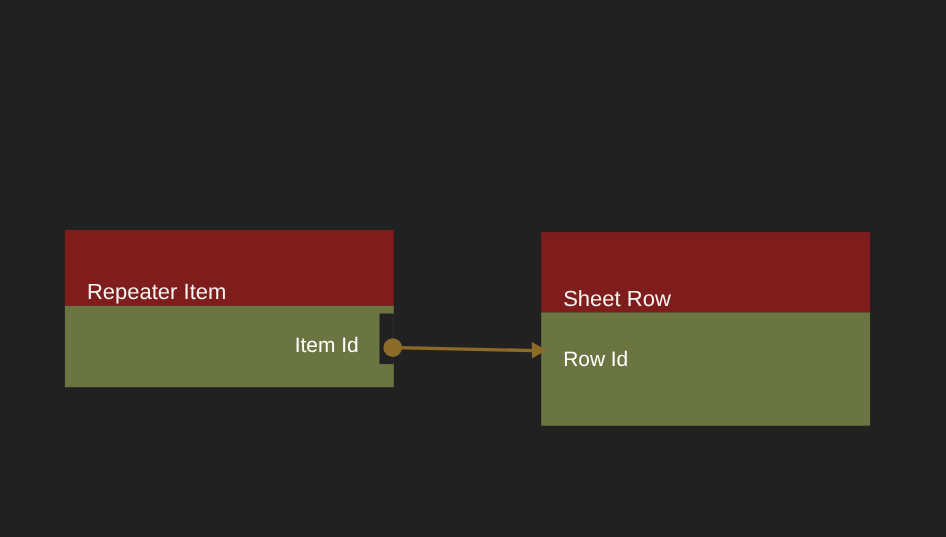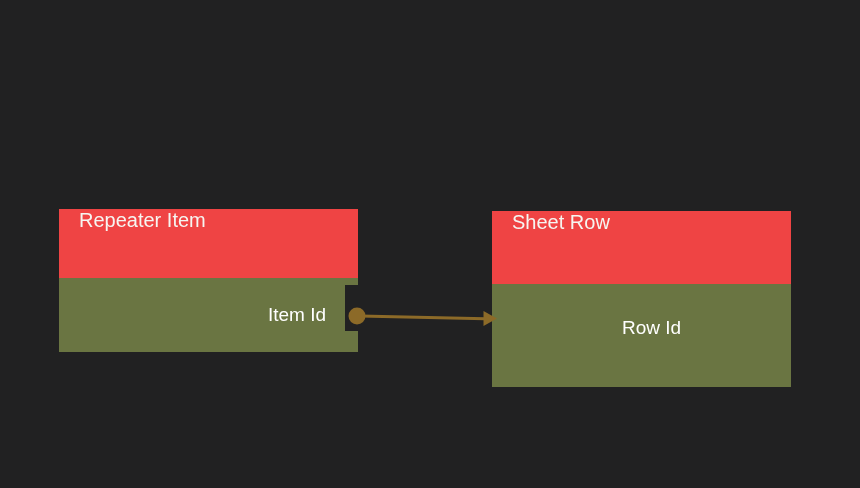--- a/index.html
+++ b/index.html
@@ -18,23 +18,23 @@
     width: 860px;
     height: 488px;
     background: #212122;
   }
   .node {
     position: absolute;
     display: flex;
     flex-direction: column;
   }
   .node-header {
-    background: #ef4444;
+    background: #7f1d1d;
     display: flex;
-    align-items: flex-start;
+    align-items: flex-end;
     flex: 0 0 auto;
   }
   .node-title {
     color: #F6F5F1;
     font-size: 20px;
     padding: 0 20px;
     white-space: nowrap;
   }
   .node-body {
     background: #6A7542;
@@ -62,21 +62,21 @@
     position: absolute;
     right: 0;
     top: 7px;
     width: 13px;
     height: 46px;
     background: #212122;
   }
   
   #node-sheet-row { left: 492px; top: 211px; width: 299px; height: 176px; }
   #node-sheet-row .node-header { height: 73px; }
-  #node-sheet-row .field-row { top: 0; bottom: 16px; justify-content: center; padding-left: 20px; }
+  #node-sheet-row .field-row { top: 0; bottom: 16px; justify-content: flex-start; padding-left: 20px; }
   .connector-layer {
     position: absolute;
     left: 0;
     top: 0;
     width: 860px;
     height: 488px;
     pointer-events: none;
   }
   .connector-layer * { pointer-events: visiblePainted; }
 </style>

